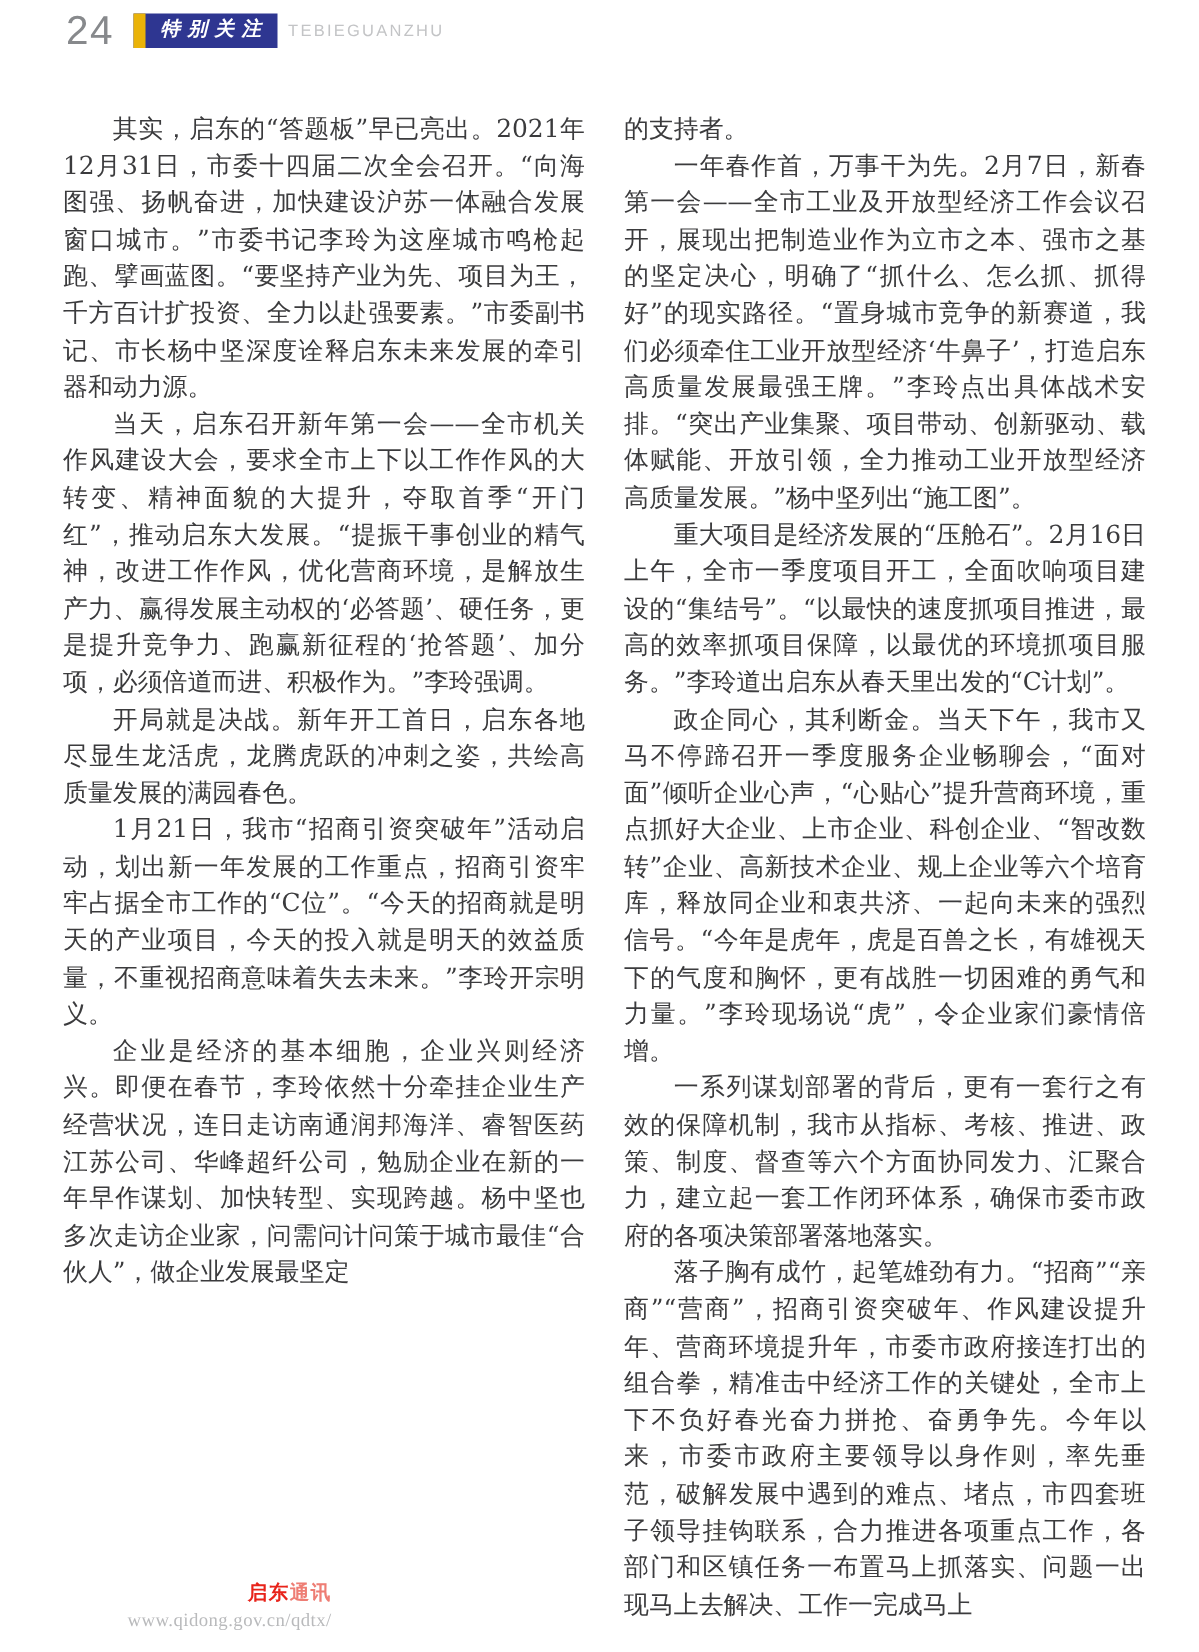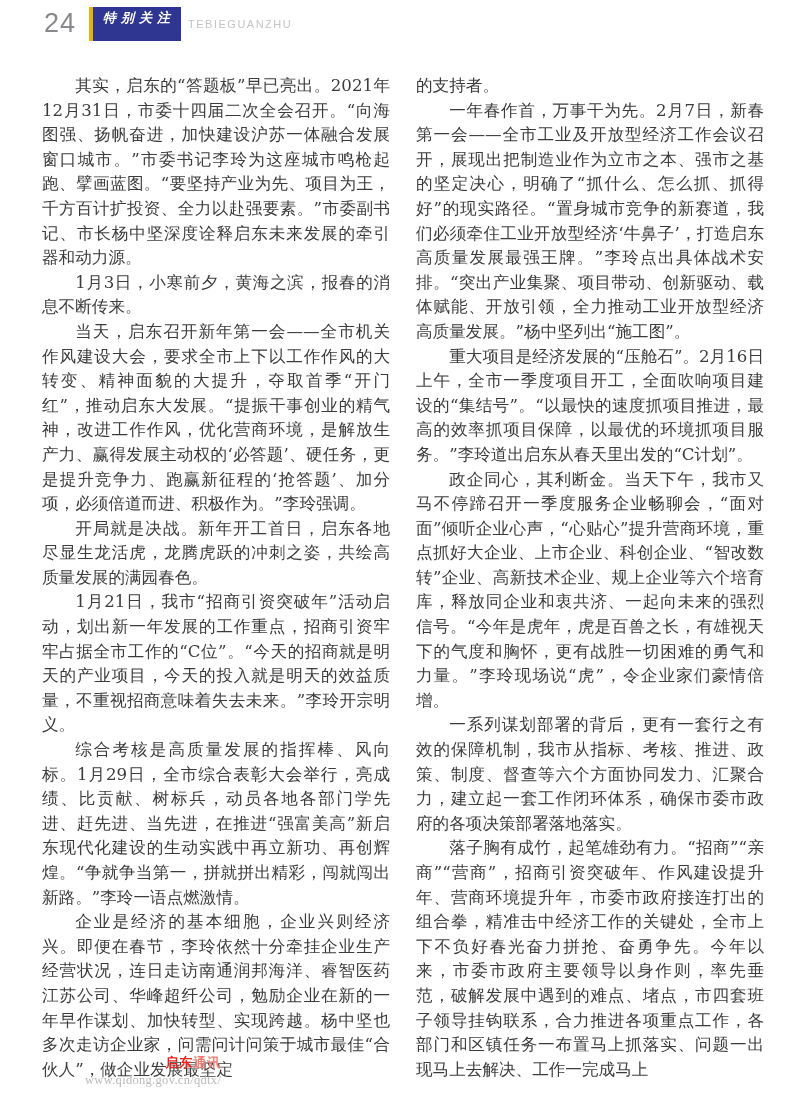--- a/index.html
+++ b/index.html
@@ -25,27 +25,27 @@
   .page-number {
     font-family: "Liberation Sans", sans-serif;
     font-size: 27px;
     color: #87898c;
     line-height: 1;
     letter-spacing: 1px;
   }
   .section-badge {
     margin-left: 13px;
     background: #2e3691;
-    border-left: 4px solid #eab308;
+    border-left: 8px solid #eab308;
     color: #ffffff;
     font-size: 13px;
     font-weight: bold;
     font-style: italic;
     letter-spacing: 5px;
-    padding: 3px 6px 15px 10px;
+    padding: 3px 6px 4px 10px;
     line-height: 1.2;
     white-space: nowrap;
   }
   .section-pinyin {
     margin-left: 7px;
     font-family: "Liberation Sans", sans-serif;
     font-size: 11px;
     color: #c3c4c6;
     letter-spacing: 1.5px;
   }
@@ -95,25 +95,23 @@
     <span class="page-number">24</span>
     <span class="section-badge">
       <span>特别关注</span>
     </span>
     <span class="section-pinyin">TEBIEGUANZHU</span>
   </header>
 
   <main class="article">
     <div class="column" id="left-column">
         <p class="para">其实，启东的“答题板”早已亮出。2021年12月31日，市委十四届二次全会召开。“向海图强、扬帆奋进，加快建设沪苏一体融合发展窗口城市。”市委书记李玲为这座城市鸣枪起跑、擘画蓝图。“要坚持产业为先、项目为王，千方百计扩投资、全力以赴强要素。”市委副书记、市长杨中坚深度诠释启东未来发展的牵引器和动力源。</p>
-        <p class="para">1月3日，小寒前夕，黄海之滨，报春的消息不断传来。</p>
         <p class="para">当天，启东召开新年第一会——全市机关作风建设大会，要求全市上下以工作作风的大转变、精神面貌的大提升，夺取首季“开门红”，推动启东大发展。“提振干事创业的精气神，改进工作作风，优化营商环境，是解放生产力、赢得发展主动权的‘必答题’、硬任务，更是提升竞争力、跑赢新征程的‘抢答题’、加分项，必须倍道而进、积极作为。”李玲强调。</p>
         <p class="para">开局就是决战。新年开工首日，启东各地尽显生龙活虎，龙腾虎跃的冲刺之姿，共绘高质量发展的满园春色。</p>
         <p class="para">1月21日，我市“招商引资突破年”活动启动，划出新一年发展的工作重点，招商引资牢牢占据全市工作的“C位”。“今天的招商就是明天的产业项目，今天的投入就是明天的效益质量，不重视招商意味着失去未来。”李玲开宗明义。</p>
-        <p class="para">综合考核是高质量发展的指挥棒、风向标。1月29日，全市综合表彰大会举行，亮成绩、比贡献、树标兵，动员各地各部门学先进、赶先进、当先进，在推进“强富美高”新启东现代化建设的生动实践中再立新功、再创辉煌。“争就争当第一，拼就拼出精彩，闯就闯出新路。”李玲一语点燃激情。</p>
         <p class="para">企业是经济的基本细胞，企业兴则经济兴。即便在春节，李玲依然十分牵挂企业生产经营状况，连日走访南通润邦海洋、睿智医药江苏公司、华峰超纤公司，勉励企业在新的一年早作谋划、加快转型、实现跨越。杨中坚也多次走访企业家，问需问计问策于城市最佳“合伙人”，做企业发展最坚定</p>
       </div>
     <div class="column" id="right-column">
         <p class="para no-indent">的支持者。</p>
         <p class="para">一年春作首，万事干为先。2月7日，新春第一会——全市工业及开放型经济工作会议召开，展现出把制造业作为立市之本、强市之基的坚定决心，明确了“抓什么、怎么抓、抓得好”的现实路径。“置身城市竞争的新赛道，我们必须牵住工业开放型经济‘牛鼻子’，打造启东高质量发展最强王牌。”李玲点出具体战术安排。“突出产业集聚、项目带动、创新驱动、载体赋能、开放引领，全力推动工业开放型经济高质量发展。”杨中坚列出“施工图”。</p>
         <p class="para">重大项目是经济发展的“压舱石”。2月16日上午，全市一季度项目开工，全面吹响项目建设的“集结号”。“以最快的速度抓项目推进，最高的效率抓项目保障，以最优的环境抓项目服务。”李玲道出启东从春天里出发的“C计划”。</p>
         <p class="para">政企同心，其利断金。当天下午，我市又马不停蹄召开一季度服务企业畅聊会，“面对面”倾听企业心声，“心贴心”提升营商环境，重点抓好大企业、上市企业、科创企业、“智改数转”企业、高新技术企业、规上企业等六个培育库，释放同企业和衷共济、一起向未来的强烈信号。“今年是虎年，虎是百兽之长，有雄视天下的气度和胸怀，更有战胜一切困难的勇气和力量。”李玲现场说“虎”，令企业家们豪情倍增。</p>
         <p class="para">一系列谋划部署的背后，更有一套行之有效的保障机制，我市从指标、考核、推进、政策、制度、督查等六个方面协同发力、汇聚合力，建立起一套工作闭环体系，确保市委市政府的各项决策部署落地落实。</p>
         <p class="para">落子胸有成竹，起笔雄劲有力。“招商”“亲商”“营商”，招商引资突破年、作风建设提升年、营商环境提升年，市委市政府接连打出的组合拳，精准击中经济工作的关键处，全市上下不负好春光奋力拼抢、奋勇争先。今年以来，市委市政府主要领导以身作则，率先垂范，破解发展中遇到的难点、堵点，市四套班子领导挂钩联系，合力推进各项重点工作，各部门和区镇任务一布置马上抓落实、问题一出现马上去解决、工作一完成马上</p>
       </div>

